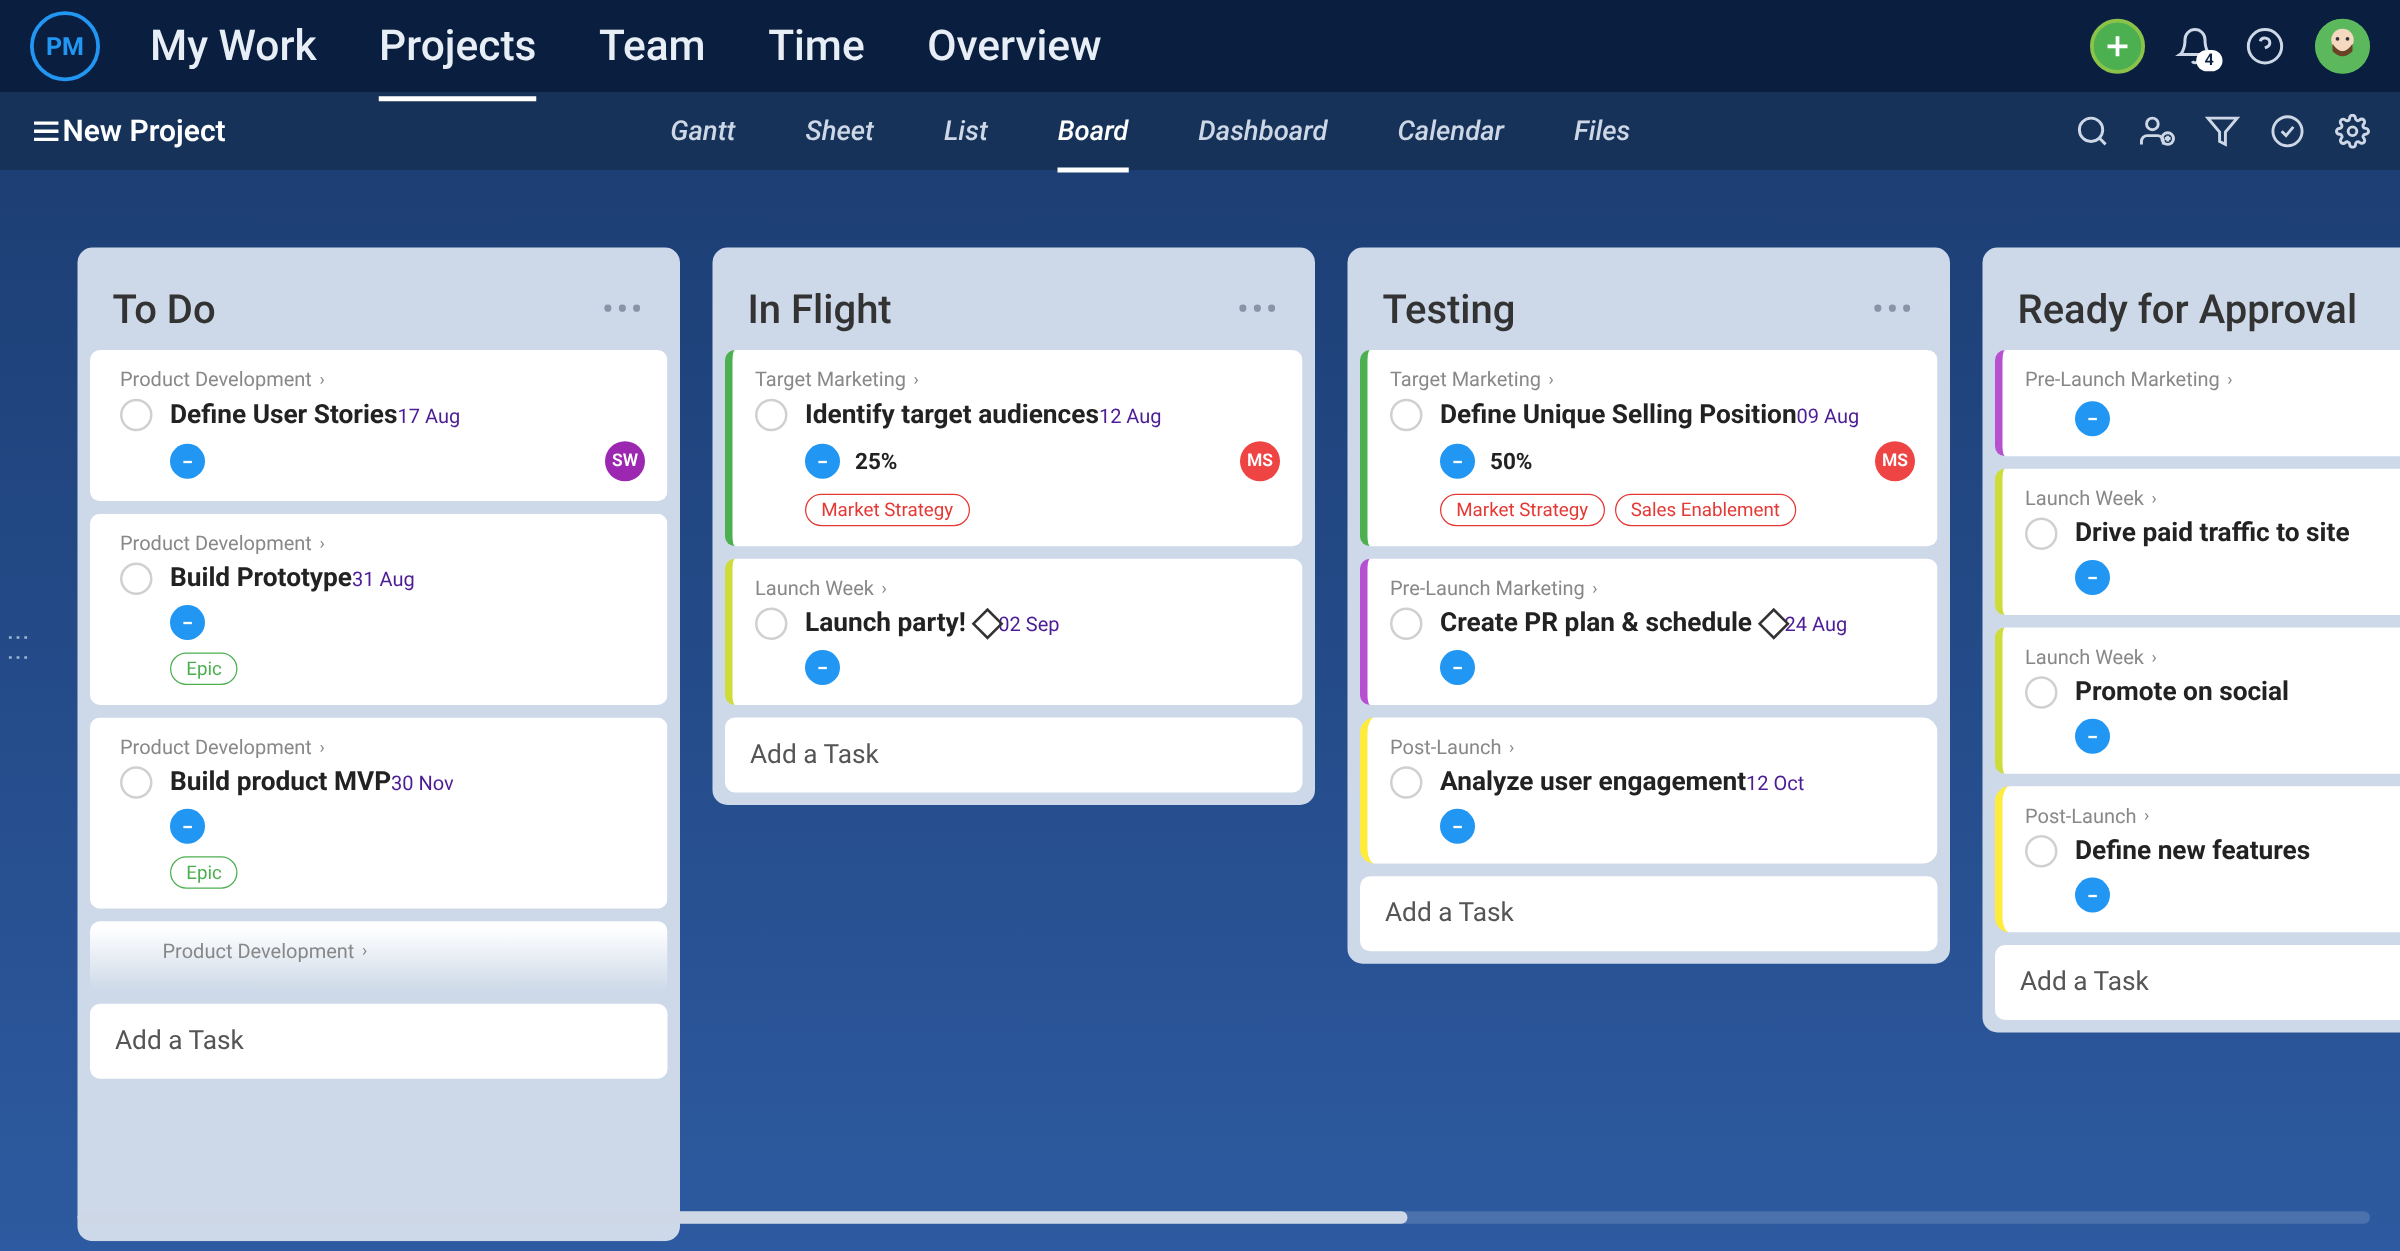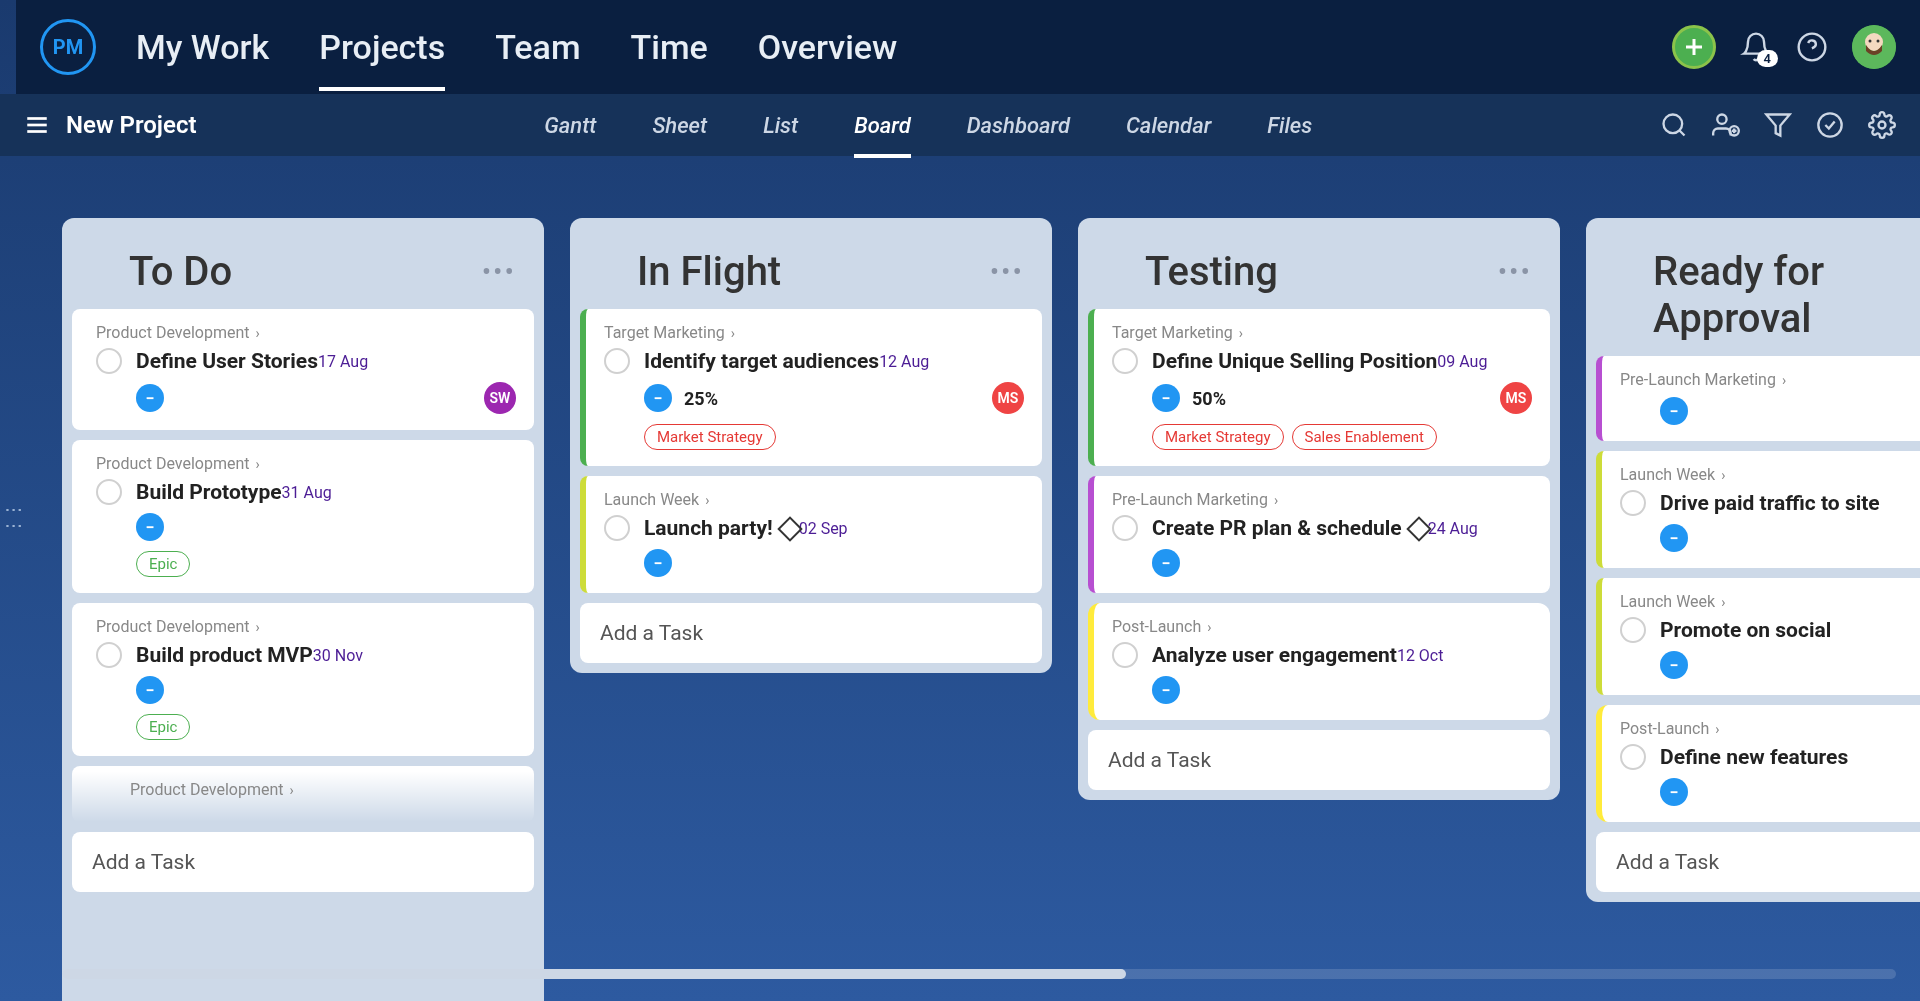--- a/index.html
+++ b/index.html
@@ -1,46 +1,46 @@
 <!DOCTYPE html>
 <html><head>
 <meta charset="utf-8">
 <style>
 * { margin: 0; padding: 0; box-sizing: border-box; font-family: -apple-system, BlinkMacSystemFont, "Segoe UI", Roboto, Arial, sans-serif; }
 body { width: 1920px; height: 1001px; background: linear-gradient(180deg, #1a3a6e 0%, #2d5aa0 100%); overflow: hidden; }
 
 
-.topnav { height: 94px; background: #0a1f40; display: flex; align-items: center; padding: 0 24px; margin-left: 16px; }
+.topnav { height: 74px; background: #0a1f40; display: flex; align-items: center; padding: 0 24px; }
 .logo { width: 56px; height: 56px; border: 3px solid #2196f3; border-radius: 50%; display: flex; align-items: center; justify-content: center; color: #2196f3; font-weight: 700; font-size: 20px; margin-right: 40px; }
 .topnav-tabs { display: flex; gap: 50px; flex: 1; }
 .topnav-tab { color: #e8eef5; font-size: 34px; font-weight: 500; padding: 24px 0; cursor: pointer; position: relative; }
 .topnav-tab.active::after { content: ""; position: absolute; bottom: 0; left: 0; right: 0; height: 4px; background: #fff; }
 .topnav-right { display: flex; align-items: center; gap: 24px; }
 .add-btn { width: 44px; height: 44px; background: #4caf50; border: 3px solid #8bc34a; border-radius: 50%; display: flex; align-items: center; justify-content: center; color: #fff; cursor: pointer; }
 .bell-wrap { position: relative; cursor: pointer; }
 .bell-badge { position: absolute; bottom: -4px; right: -6px; background: #fff; color: #0a1f40; font-size: 13px; font-weight: 600; border-radius: 10px; padding: 1px 7px; }
 .icon-btn { color: #cdd7e5; cursor: pointer; }
 .avatar-user { width: 44px; height: 44px; border-radius: 50%; background: #4caf50; display: flex; align-items: center; justify-content: center; overflow: hidden; cursor: pointer; }
 
 
 .subnav { height: 62px; background: #163259; display: flex; align-items: center; padding: 0 24px; }
-.project-title-wrap { display: flex; align-items: center; gap: 16px; color: #fff; font-size: 24px; font-weight: 600; }
+.project-title-wrap { display: flex; align-items: center; color: #fff; font-size: 24px; font-weight: 600; }
 .menu-icon { cursor: pointer; }
 .subnav-tabs { flex: 1; display: flex; justify-content: center; gap: 56px; font-style: italic; }
 .subnav-tab { color: #cdd7e5; font-size: 22px; font-weight: 500; padding: 16px 0; cursor: pointer; position: relative; }
 .subnav-tab.active { color: #fff; }
 .subnav-tab.active::after { content: ""; position: absolute; bottom: -4px; left: 0; right: 0; height: 4px; background: #fff; }
 .subnav-right { display: flex; align-items: center; gap: 24px; color: #cdd7e5; }
 .subnav-right .icon-btn { cursor: pointer; }
 
 
 .board-wrap { padding: 62px 0 0 62px; display: flex; gap: 26px; height: calc(100% - 144px); overflow: hidden; }
 .column { width: 482px; flex-shrink: 0; background: #cdd9e8; border-radius: 12px; padding: 10px; display: flex; flex-direction: column; }
 .column-header { display: flex; align-items: center; justify-content: space-between; padding: 20px 18px 14px; }
-.column-title { font-size: 40px; font-weight: 500; color: #333; margin-left: 39px; }
+.column-title { font-size: 32px; font-weight: 500; color: #333; }
 .column-menu { color: #8a94a6; cursor: pointer; font-size: 28px; letter-spacing: 2px; }
 .cards { display: flex; flex-direction: column; gap: 10px; overflow-y: auto; }
 .card { background: #fff; border-radius: 8px; padding: 14px 18px 16px 18px; position: relative; border-left: 6px solid transparent; cursor: pointer; }
 .card-border-green { border-left-color: #4caf50; }
 .card-border-lime { border-left-color: #cddc39; }
 .card-border-purple { border-left-color: #b74fd1; }
 .card-border-yellow { border-left-color: #ffeb3b; border-radius: 12px; }
 .card-category { font-size: 16px; color: #888; margin-bottom: 6px; display: flex; align-items: center; gap: 6px; }
 .card-category .chev { font-size: 14px; }
 .card-row { display: flex; align-items: center; justify-content: flex-start; }

